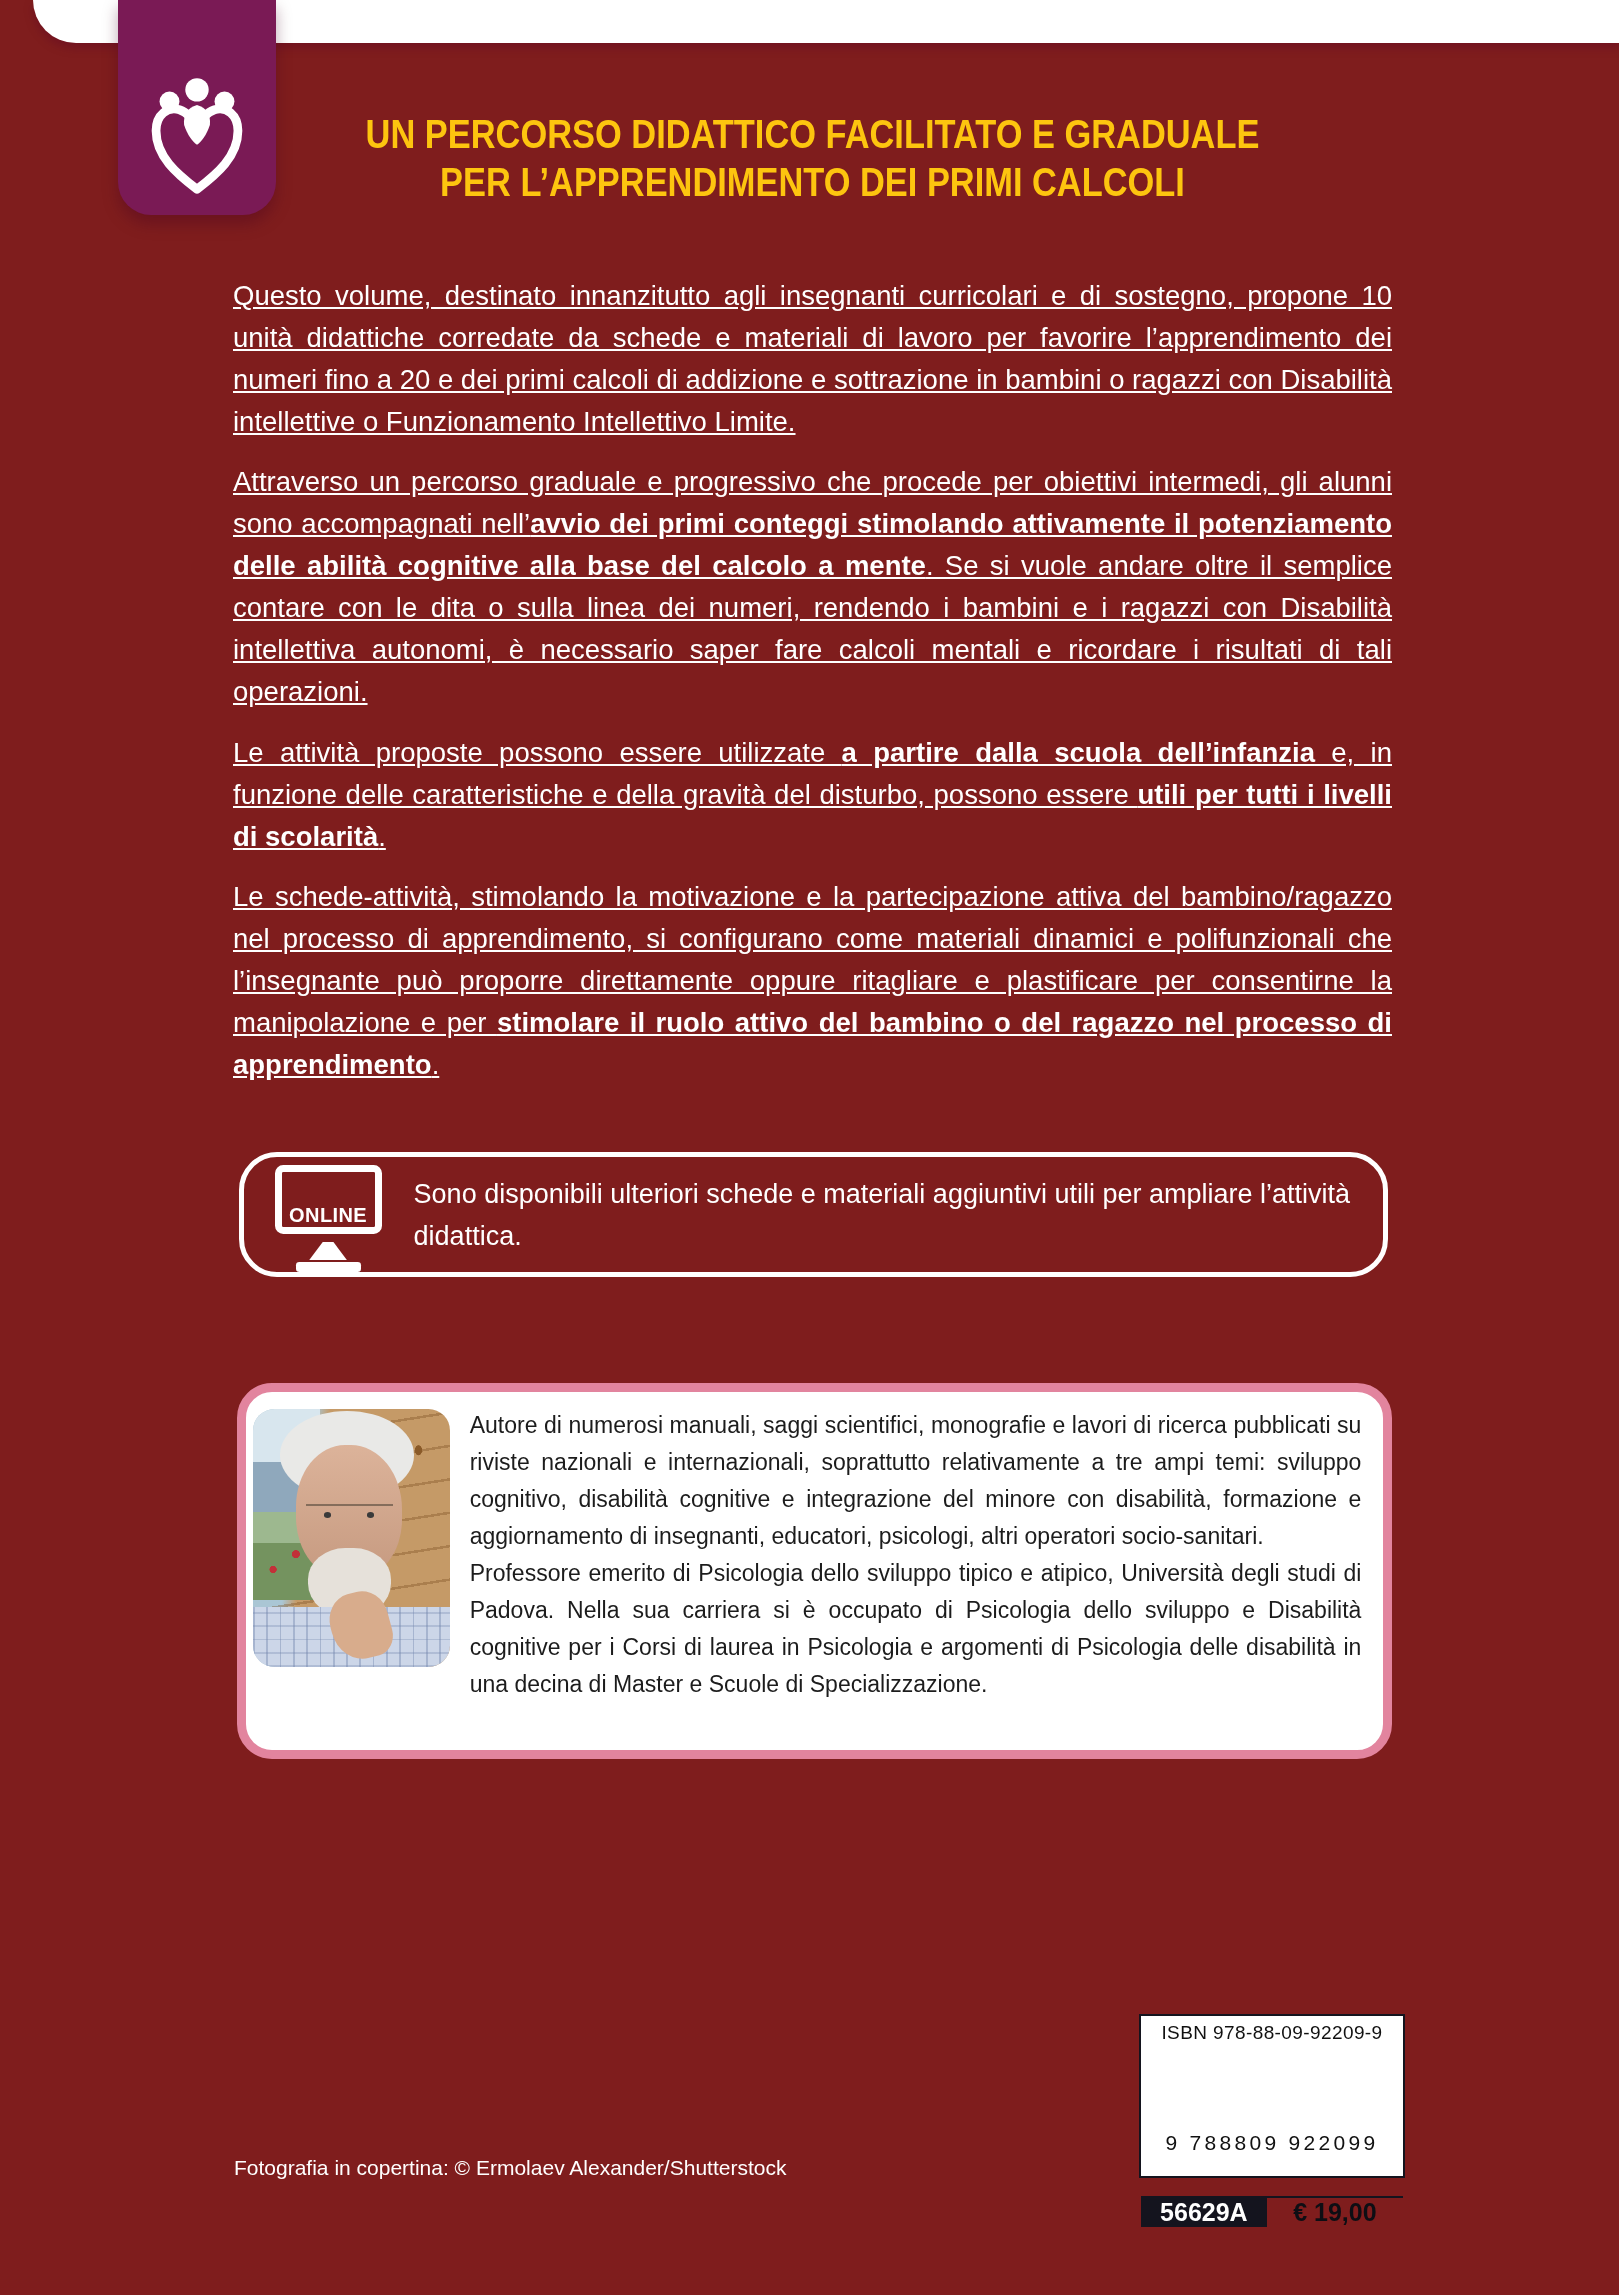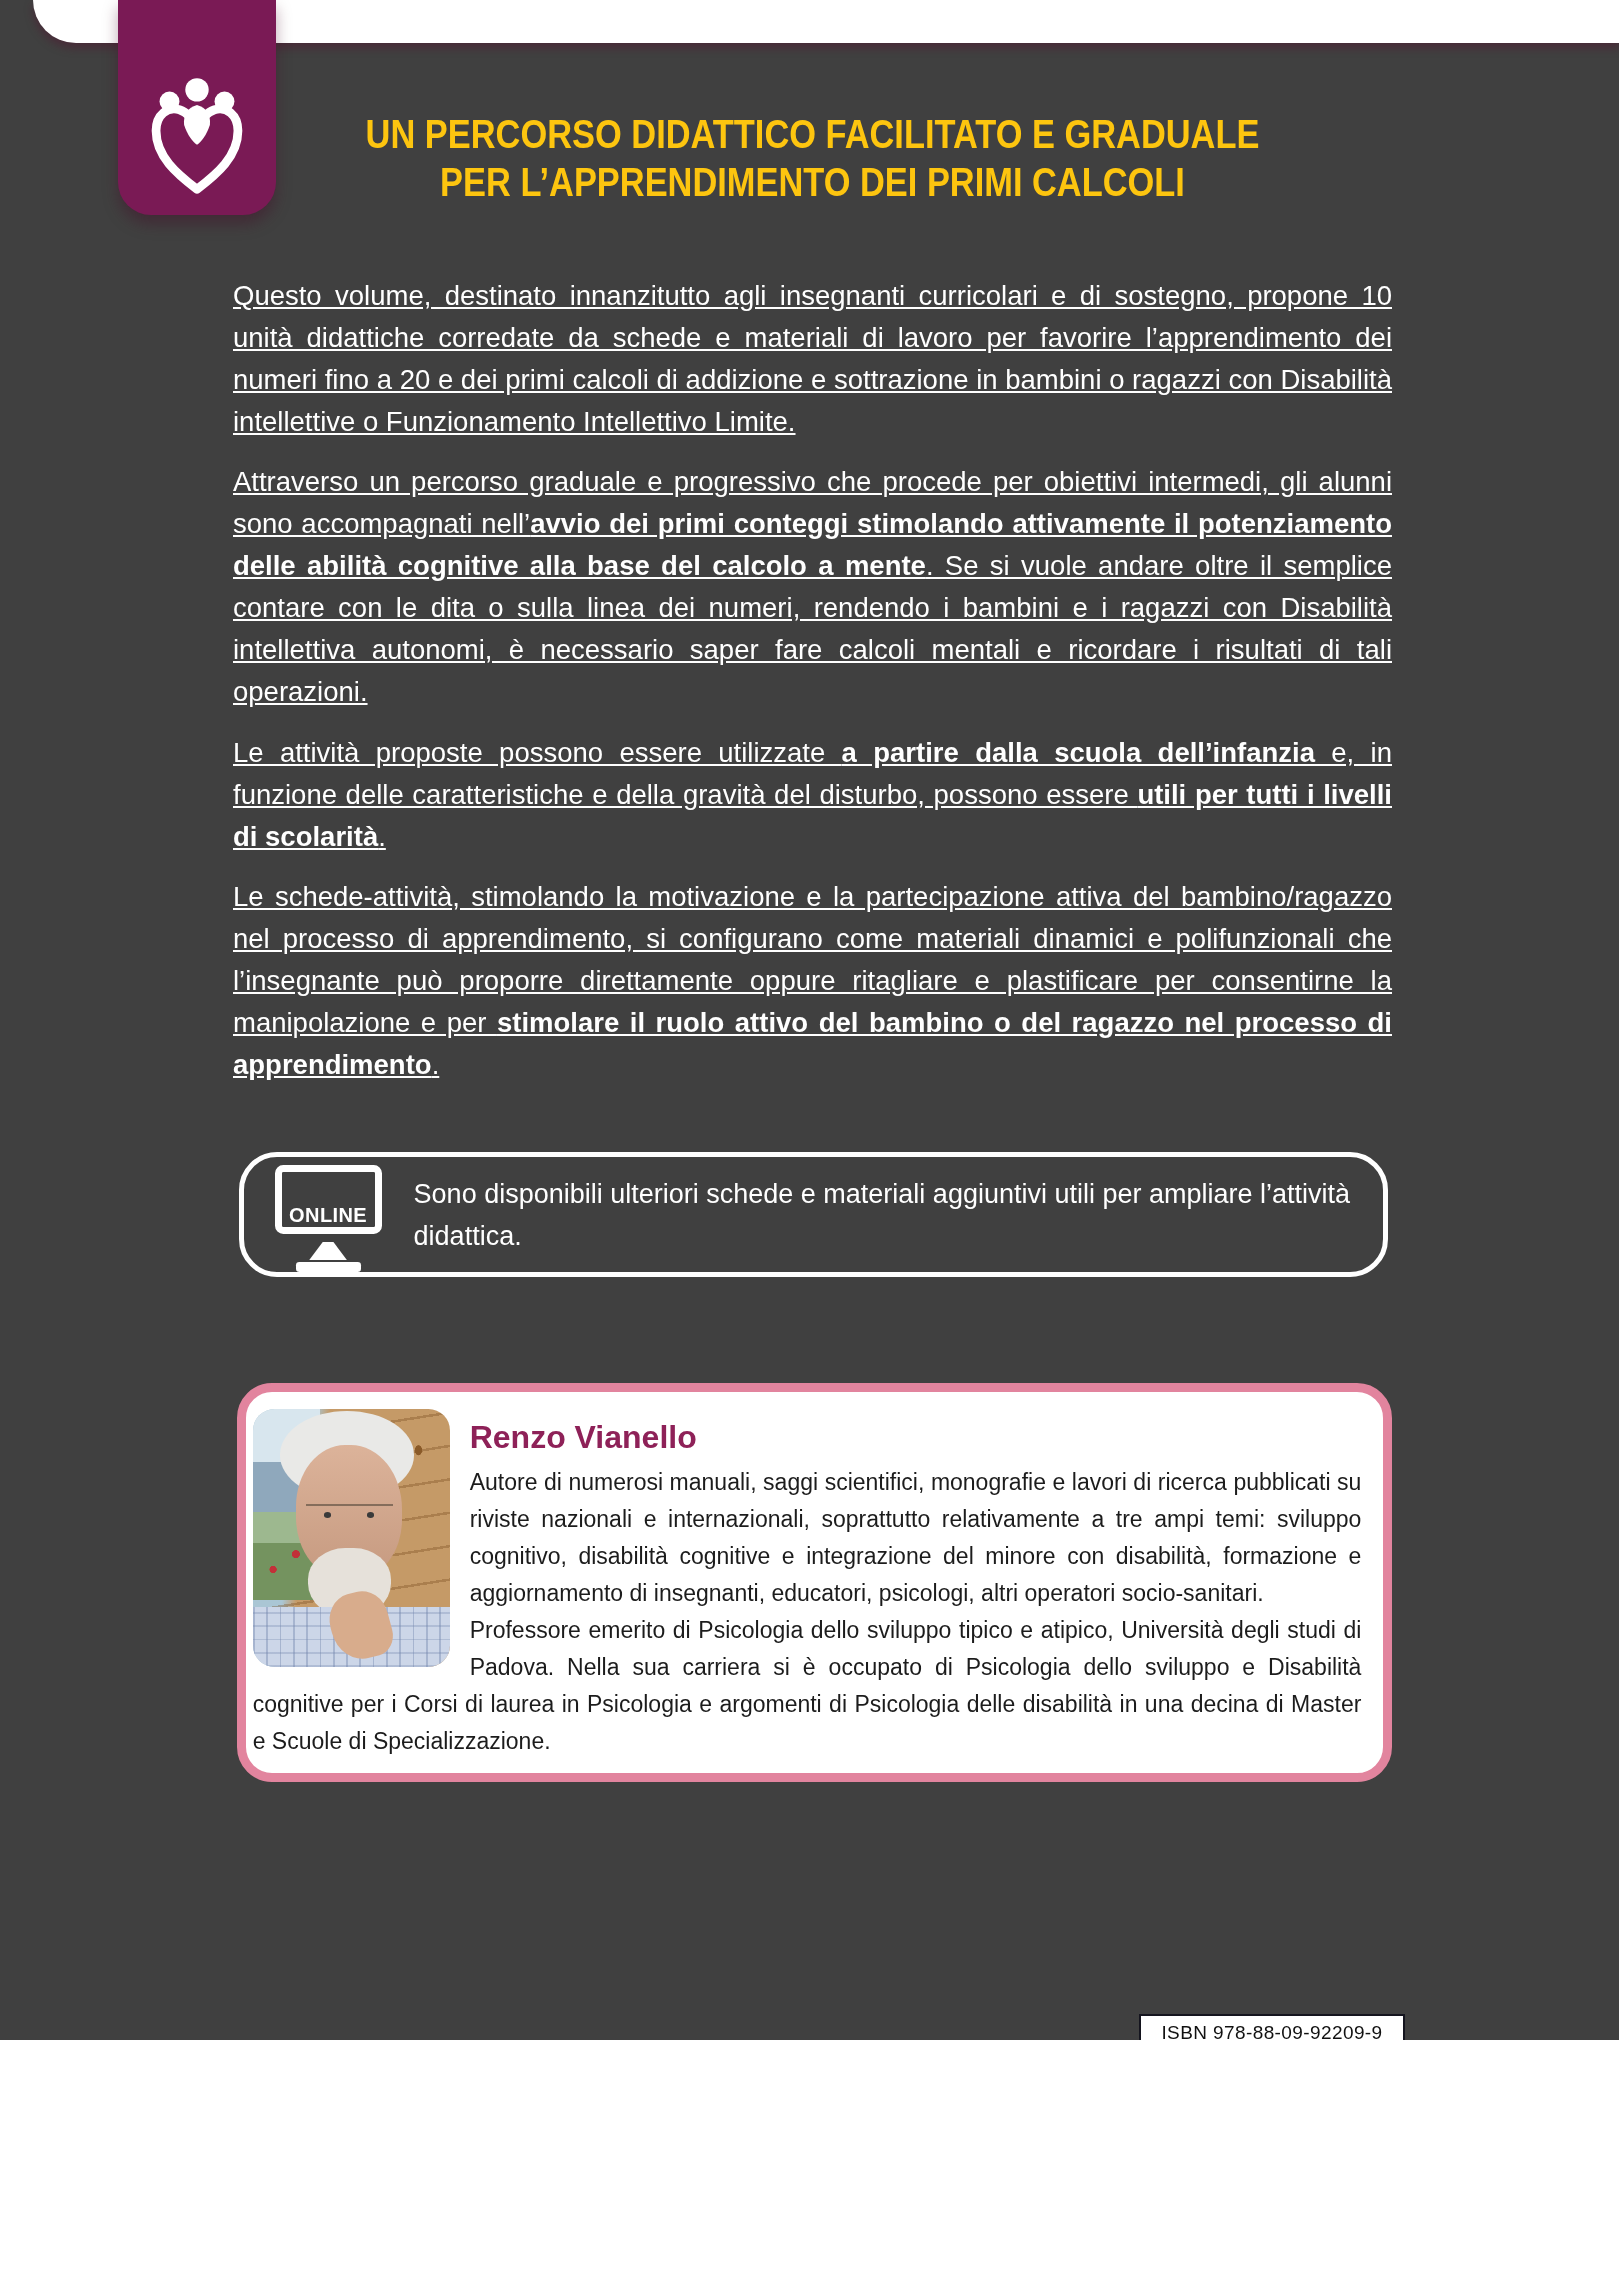--- a/index.html
+++ b/index.html
@@ -1,17 +1,17 @@
 <!DOCTYPE html>
 <html style="font-size:13.3px"><head>
 <meta charset="utf-8">
 <style>
   html,body{margin:0;padding:0;}
   body{font-family:"Liberation Sans","DejaVu Sans",sans-serif;}
-  #page{position:relative;width:1620px;height:2040px;background:#404040;overflow:hidden;}
+  #page{position:relative;width:1620px;height:2295px;background:#7f1d1d;overflow:hidden;}
 
   
   .top-strip{position:absolute;left:33px;top:0;right:0;height:43px;background:#ffffff;
     border-bottom-left-radius:58px;box-shadow:0 5px 10px rgba(90,0,40,.35);z-index:2;}
 
   
   .logo-tab{position:absolute;left:118px;top:0;width:158px;height:215px;background:#7A1A55;
     border-radius:0 0 33px 33px;box-shadow:0 8.3px 15px rgba(70,0,35,.35);z-index:3;}
   .logo-tab svg{position:absolute;left:50%;bottom:10px;transform:translateX(-50%);}
 
@@ -137,21 +137,20 @@
       <div class="window"></div>
       <div class="hair"></div>
       <div class="face"></div>
       <div class="glasses"></div>
       <div class="eye l"></div>
       <div class="eye r"></div>
       <div class="beard"></div>
       <div class="shirt"></div>
       <div class="hand"></div>
     </div>
-    <div class="author-name">Renzo Vianello</div>
     <div class="author-bio">
       <p>Autore di numerosi manuali, saggi scientifici, monografie e lavori di ricerca pubblicati su riviste nazionali e internazionali, soprattutto relativamente a tre ampi temi: sviluppo cognitivo, disabilità cognitive e integrazione del minore con disabilità, formazione e aggiornamento di insegnanti, educatori, psicologi, altri operatori socio-sanitari.</p>
       <p>Professore emerito di Psicologia dello sviluppo tipico e atipico, Università degli studi di Padova. Nella sua carriera si è occupato di Psicologia dello sviluppo e Disabilità cognitive per i Corsi di laurea in Psicologia e argomenti di Psicologia delle disabilità in una decina di Master e Scuole di Specializzazione.</p>
     </div>
   </div>
 
   <div class="barcode-box">
     <div class="isbn">ISBN 978-88-09-92209-9</div>
     <div class="bars"></div>
     <div class="digits">9 788809 922099</div>

